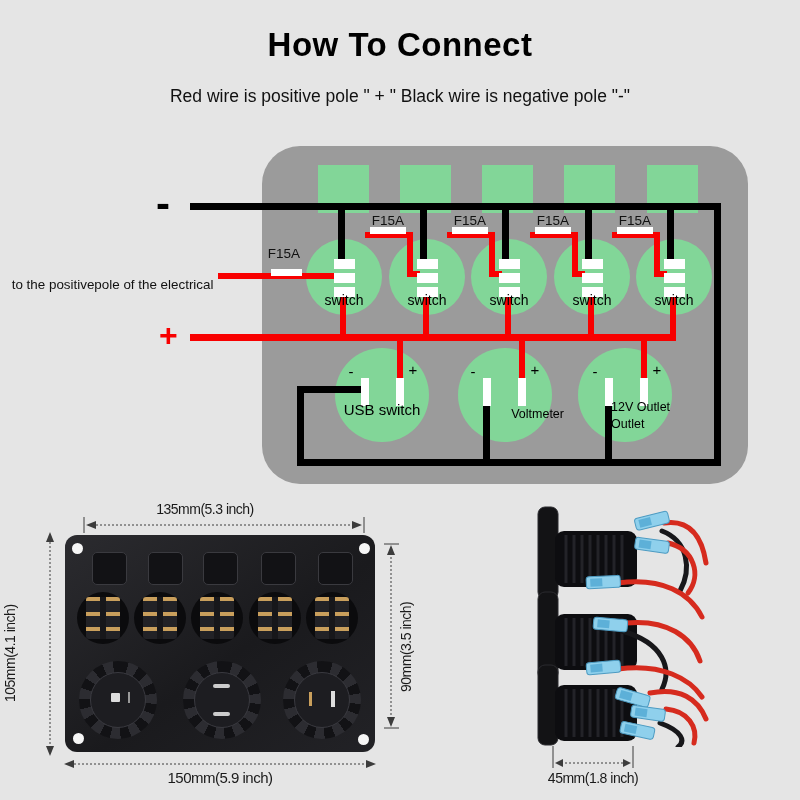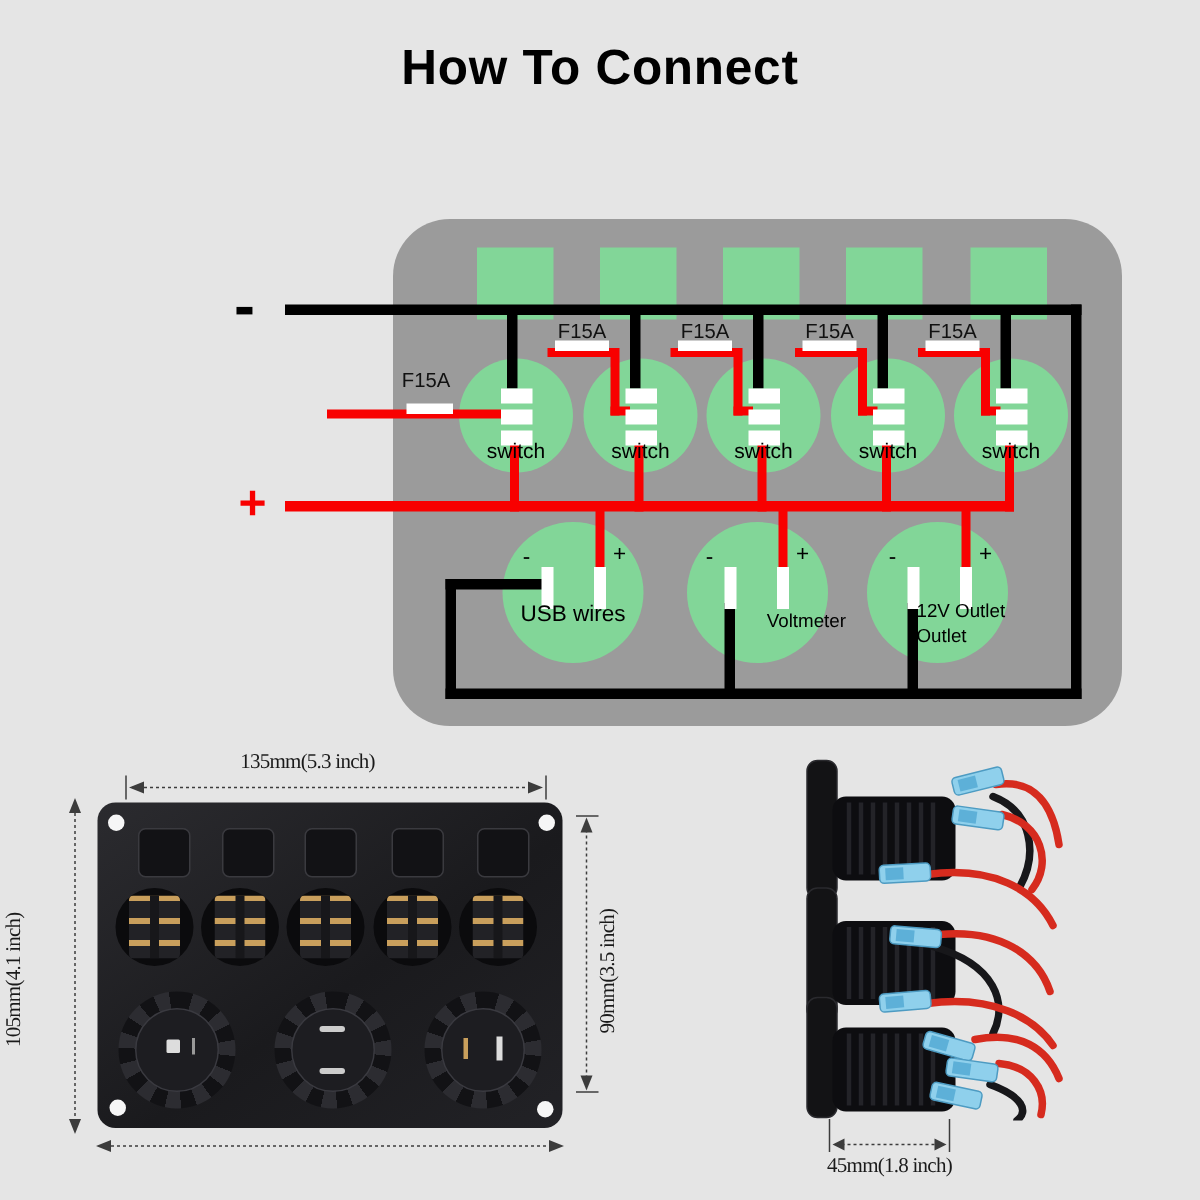--- a/index.html
+++ b/index.html
@@ -34,33 +34,34 @@
   .swinner{position:absolute;width:34px;height:42px;border-radius:3px;z-index:3;
     background-image:linear-gradient(#17171a,#17171a),
       repeating-linear-gradient(180deg,#c99f5c 0 4px,#222226 4px 15px);
     background-size:6px 100%,100% 100%;background-position:center,0 0;background-repeat:no-repeat,repeat;}
   .sockring{position:absolute;width:78px;height:78px;border-radius:50%;z-index:2;
     background:repeating-conic-gradient(#121215 0deg 16deg,#2c2c31 16deg 32deg);}
   .sockinner{position:absolute;width:56px;height:56px;border-radius:50%;background:#1d1d21;
     border:1px solid #3a3a40;z-index:3;box-sizing:border-box;}
   .detail{position:absolute;z-index:4;}
   
-  .dimlbl{position:absolute;font-family:Liberation Serif, serif;font-size:14px;color:#1a1a1a;
+  .dimlbl{position:absolute;font-family:Liberation Sans, sans-serif;font-size:14px;color:#1a1a1a;
     text-align:center;letter-spacing:-0.5px;z-index:5;}
   .vdim{writing-mode:vertical-rl;transform:rotate(180deg);}
   .dimsvg{position:absolute;z-index:5;}
   .dimsvg line{stroke:#3c3c3c;}
   .dimsvg polygon{fill:#3c3c3c;}
 </style>
 </head>
 <body>
 
 <div class="page">
 
   <div class="abs txt title">How To Connect</div>
+  <div class="abs txt subtitle">Red wire is positive pole " + " Black wire is negative pole "-"</div>
 
   <div class="panel" style="left:262px;top:146px;width:486px;height:338px;"></div>
 
   <div class="gslot" style="left:318px;top:165px;width:51px;height:48px;"></div>
   <div class="gslot" style="left:400px;top:165px;width:51px;height:48px;"></div>
   <div class="gslot" style="left:482px;top:165px;width:51px;height:48px;"></div>
   <div class="gslot" style="left:564px;top:165px;width:51px;height:48px;"></div>
   <div class="gslot" style="left:647px;top:165px;width:51px;height:48px;"></div>
 
   <div class="gcirc" style="left:306px;top:239px;width:76px;height:76px;"></div>
@@ -135,20 +136,21 @@
   <div class="tbar" style="left:396px;top:378px;width:8px;height:28px;"></div>
   <div class="tbar" style="left:483px;top:378px;width:8px;height:28px;"></div>
   <div class="tbar" style="left:518px;top:378px;width:8px;height:28px;"></div>
   <div class="tbar" style="left:605px;top:378px;width:8px;height:28px;"></div>
   <div class="tbar" style="left:640px;top:378px;width:8px;height:28px;"></div>
 
   <div class="abs txt busminus">-</div>
   <div class="abs txt busplus">+</div>
 
   <div class="abs txt note">
+    <div> to the positivepole of the electrical</div>
   </div>
 
   <div class="abs txt f15" style="left:258px;top:246px;width:52px;">F15A</div>
   <div class="abs txt f15" style="left:363px;top:213px;width:50px;">F15A</div>
   <div class="abs txt f15" style="left:445px;top:213px;width:50px;">F15A</div>
   <div class="abs txt f15" style="left:528px;top:213px;width:50px;">F15A</div>
   <div class="abs txt f15" style="left:610px;top:213px;width:50px;">F15A</div>
 
   <div class="abs txt swlbl" style="left:306px;top:292px;width:76px;">switch</div>
   <div class="abs txt swlbl" style="left:389px;top:292px;width:76px;">switch</div>
@@ -156,21 +158,21 @@
   <div class="abs txt swlbl" style="left:554px;top:292px;width:76px;">switch</div>
   <div class="abs txt swlbl" style="left:636px;top:292px;width:76px;">switch</div>
 
   <div class="abs txt term" style="left:345px;top:363px;width:12px;">-</div>
   <div class="abs txt term" style="left:405px;top:361px;width:16px;">+</div>
   <div class="abs txt term" style="left:467px;top:363px;width:12px;">-</div>
   <div class="abs txt term" style="left:527px;top:361px;width:16px;">+</div>
   <div class="abs txt term" style="left:589px;top:363px;width:12px;">-</div>
   <div class="abs txt term" style="left:649px;top:361px;width:16px;">+</div>
 
-  <div class="abs txt complbl" style="left:335px;top:401px;width:94px;text-align:center;font-size:15px;">USB wires</div>
+  <div class="abs txt complbl" style="left:335px;top:401px;width:94px;text-align:center;font-size:15px;">USB switch</div>
   <div class="abs txt complbl" style="left:470px;top:407px;width:94px;text-align:right;font-size:12.5px;">Voltmeter</div>
   <div class="abs txt complbl" style="left:611px;top:400px;width:70px;font-size:12.5px;">12V Outlet</div>
   <div class="abs txt complbl" style="left:611px;top:417px;width:70px;font-size:12.5px;">Outlet</div>
 
   <div class="photo-panel"></div>
   <div class="hole" style="left:72px;top:543px;"></div>
   <div class="hole" style="left:359px;top:543px;"></div>
   <div class="hole" style="left:73px;top:733px;"></div>
   <div class="hole" style="left:358px;top:734px;"></div>
 
@@ -222,20 +224,21 @@
 
   <div class="dimlbl vdim" style="left:398px;top:572px;width:20px;height:150px;">90mm(3.5 inch)</div>
   <svg class="dimsvg" style="left:382px;top:541px;" width="18" height="190">
     <line x1="2" y1="3" x2="17" y2="3"></line>
     <line x1="2" y1="187" x2="17" y2="187"></line>
     <line x1="9" y1="8" x2="9" y2="182" stroke-dasharray="2 2"></line>
     <polygon points="9,4 5,14 13,14"></polygon>
     <polygon points="9,186 5,176 13,176"></polygon>
   </svg>
 
+  <div class="dimlbl" style="left:110px;top:769px;width:220px;font-size:15px;">150mm(5.9 inch)</div>
   <svg class="dimsvg" style="left:60px;top:756px;" width="320" height="16">
     <line x1="10" y1="8" x2="310" y2="8" stroke-dasharray="2 2"></line>
     <polygon points="4,8 14,4 14,12"></polygon>
     <polygon points="316,8 306,4 306,12"></polygon>
   </svg>
 
   <svg class="dimsvg" style="left:522px;top:497px;z-index:1;" width="196" height="250" viewBox="0 0 196 250">
     <g>
       <rect x="16" y="10" width="20" height="92" rx="7" fill="#131315" stroke="#2a2a2e"></rect>
       <rect x="16" y="95" width="20" height="88" rx="7" fill="#131315" stroke="#2a2a2e"></rect>

